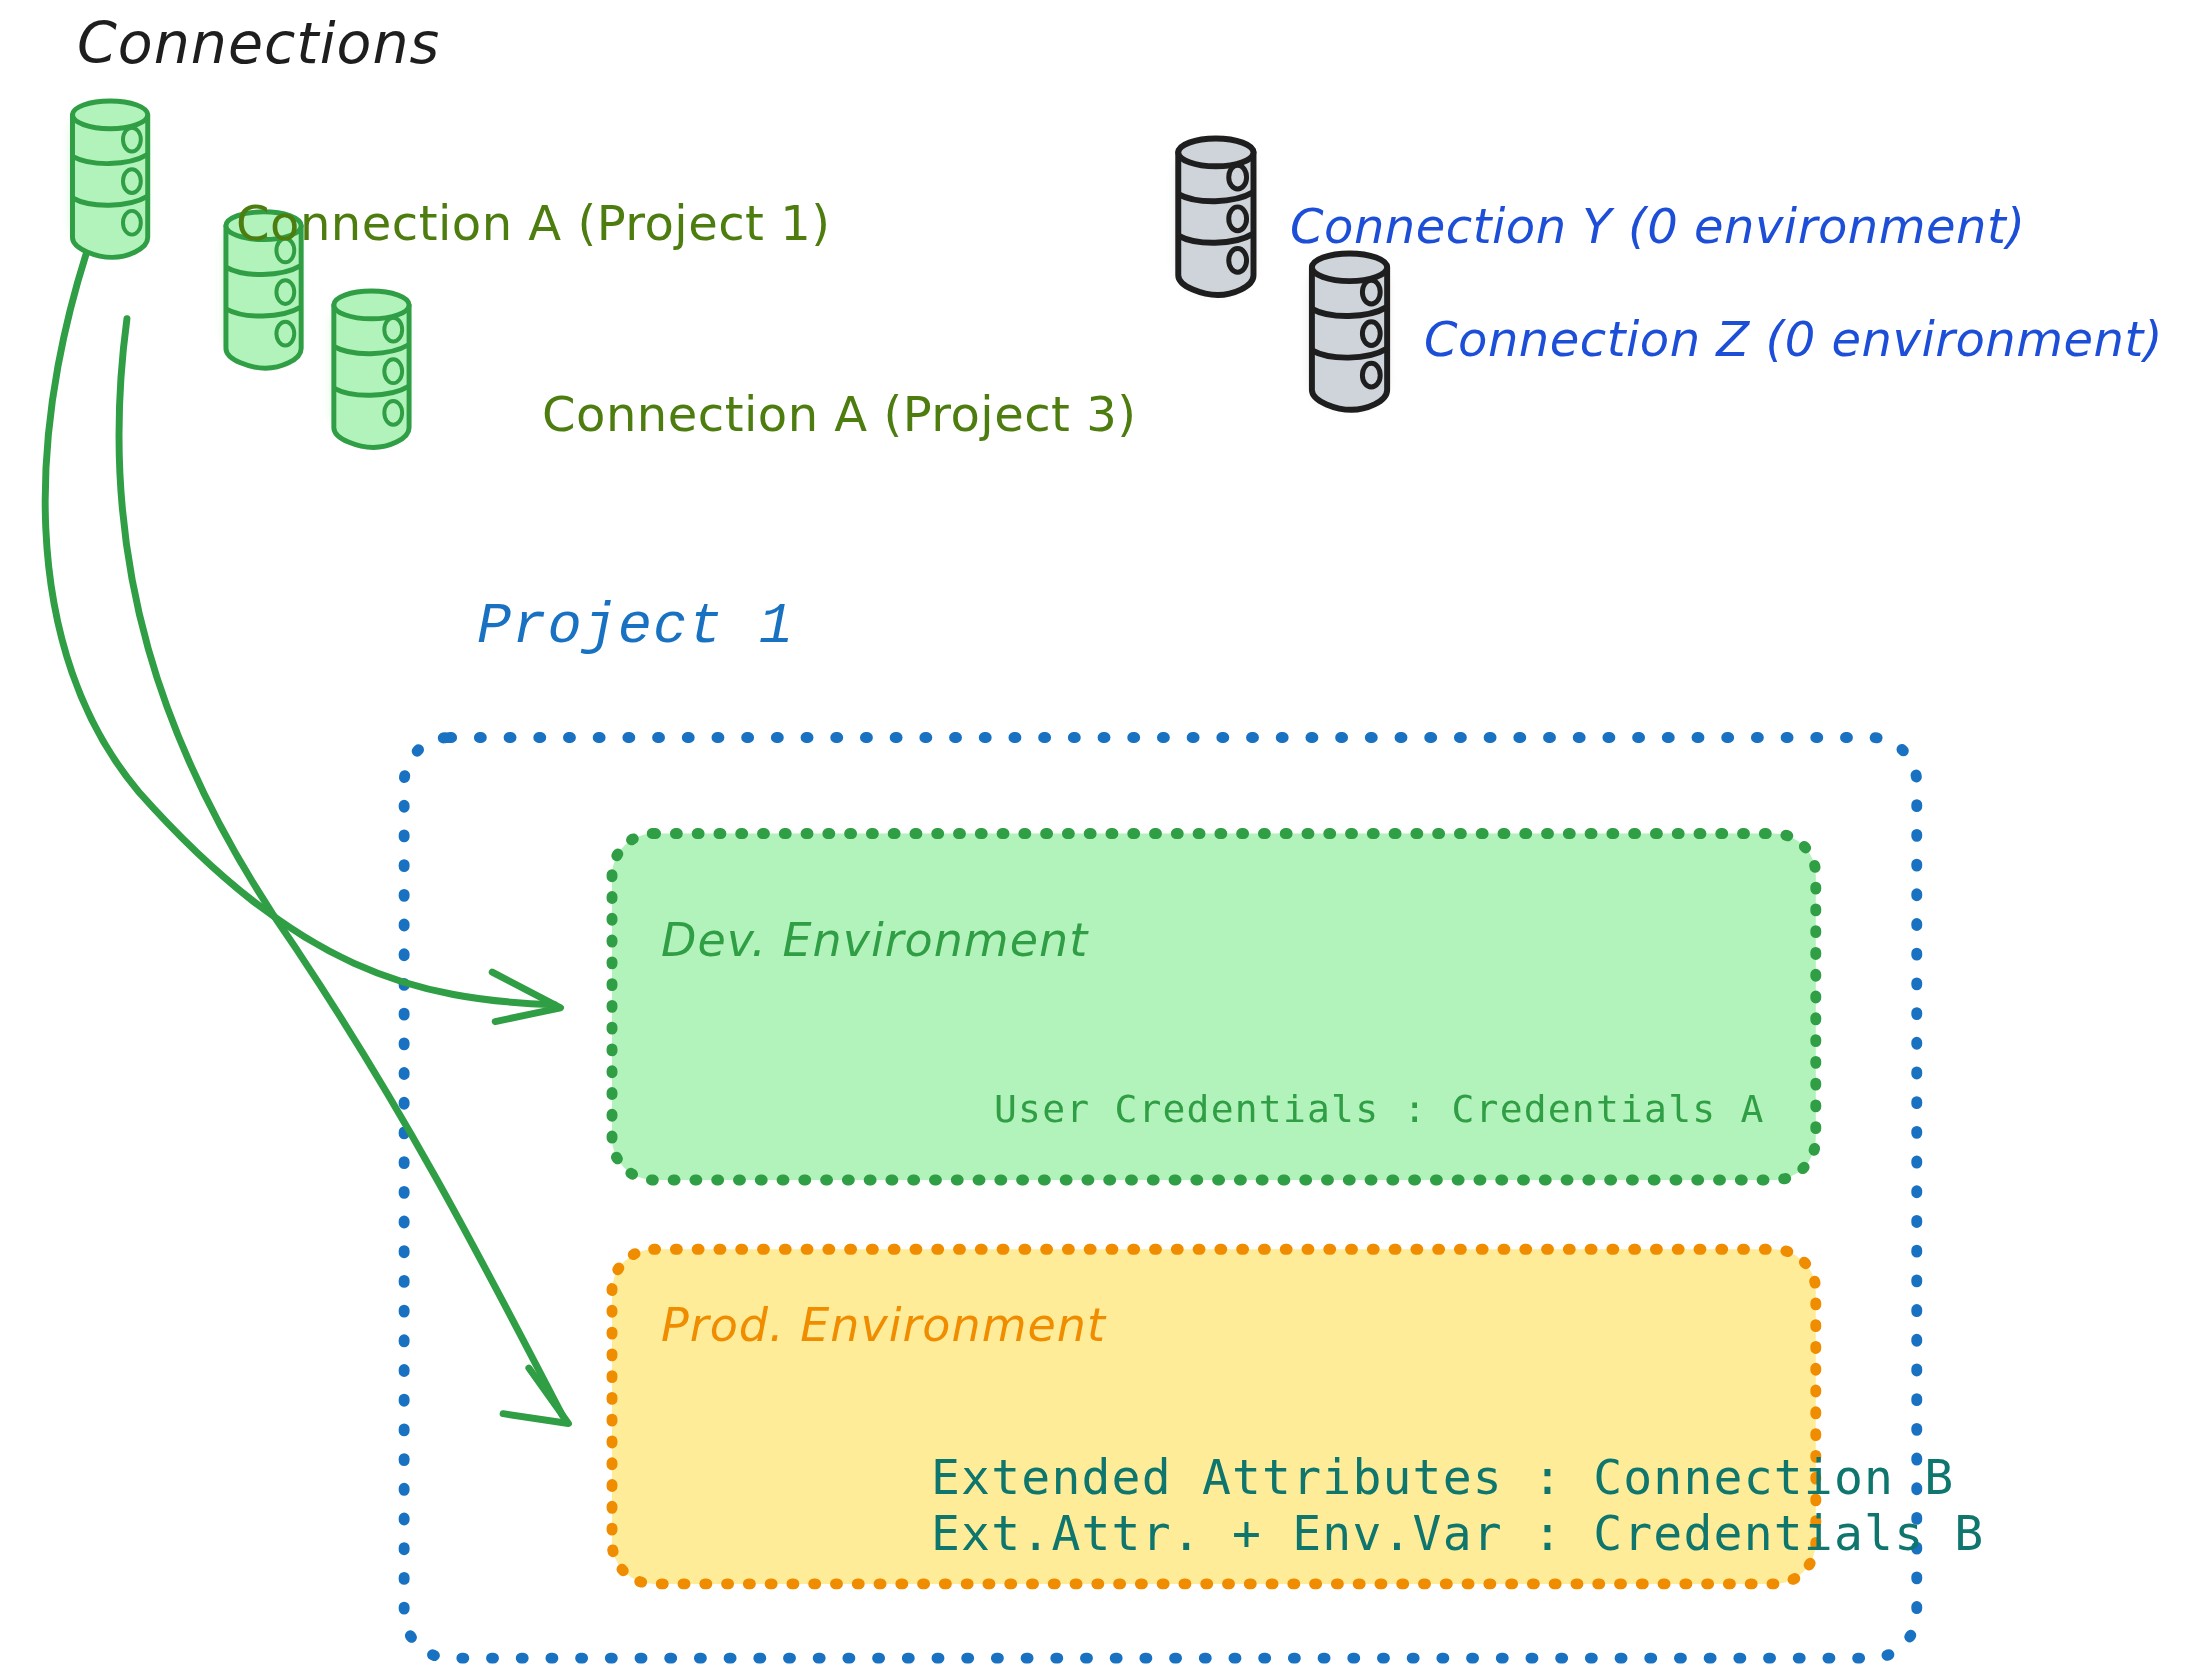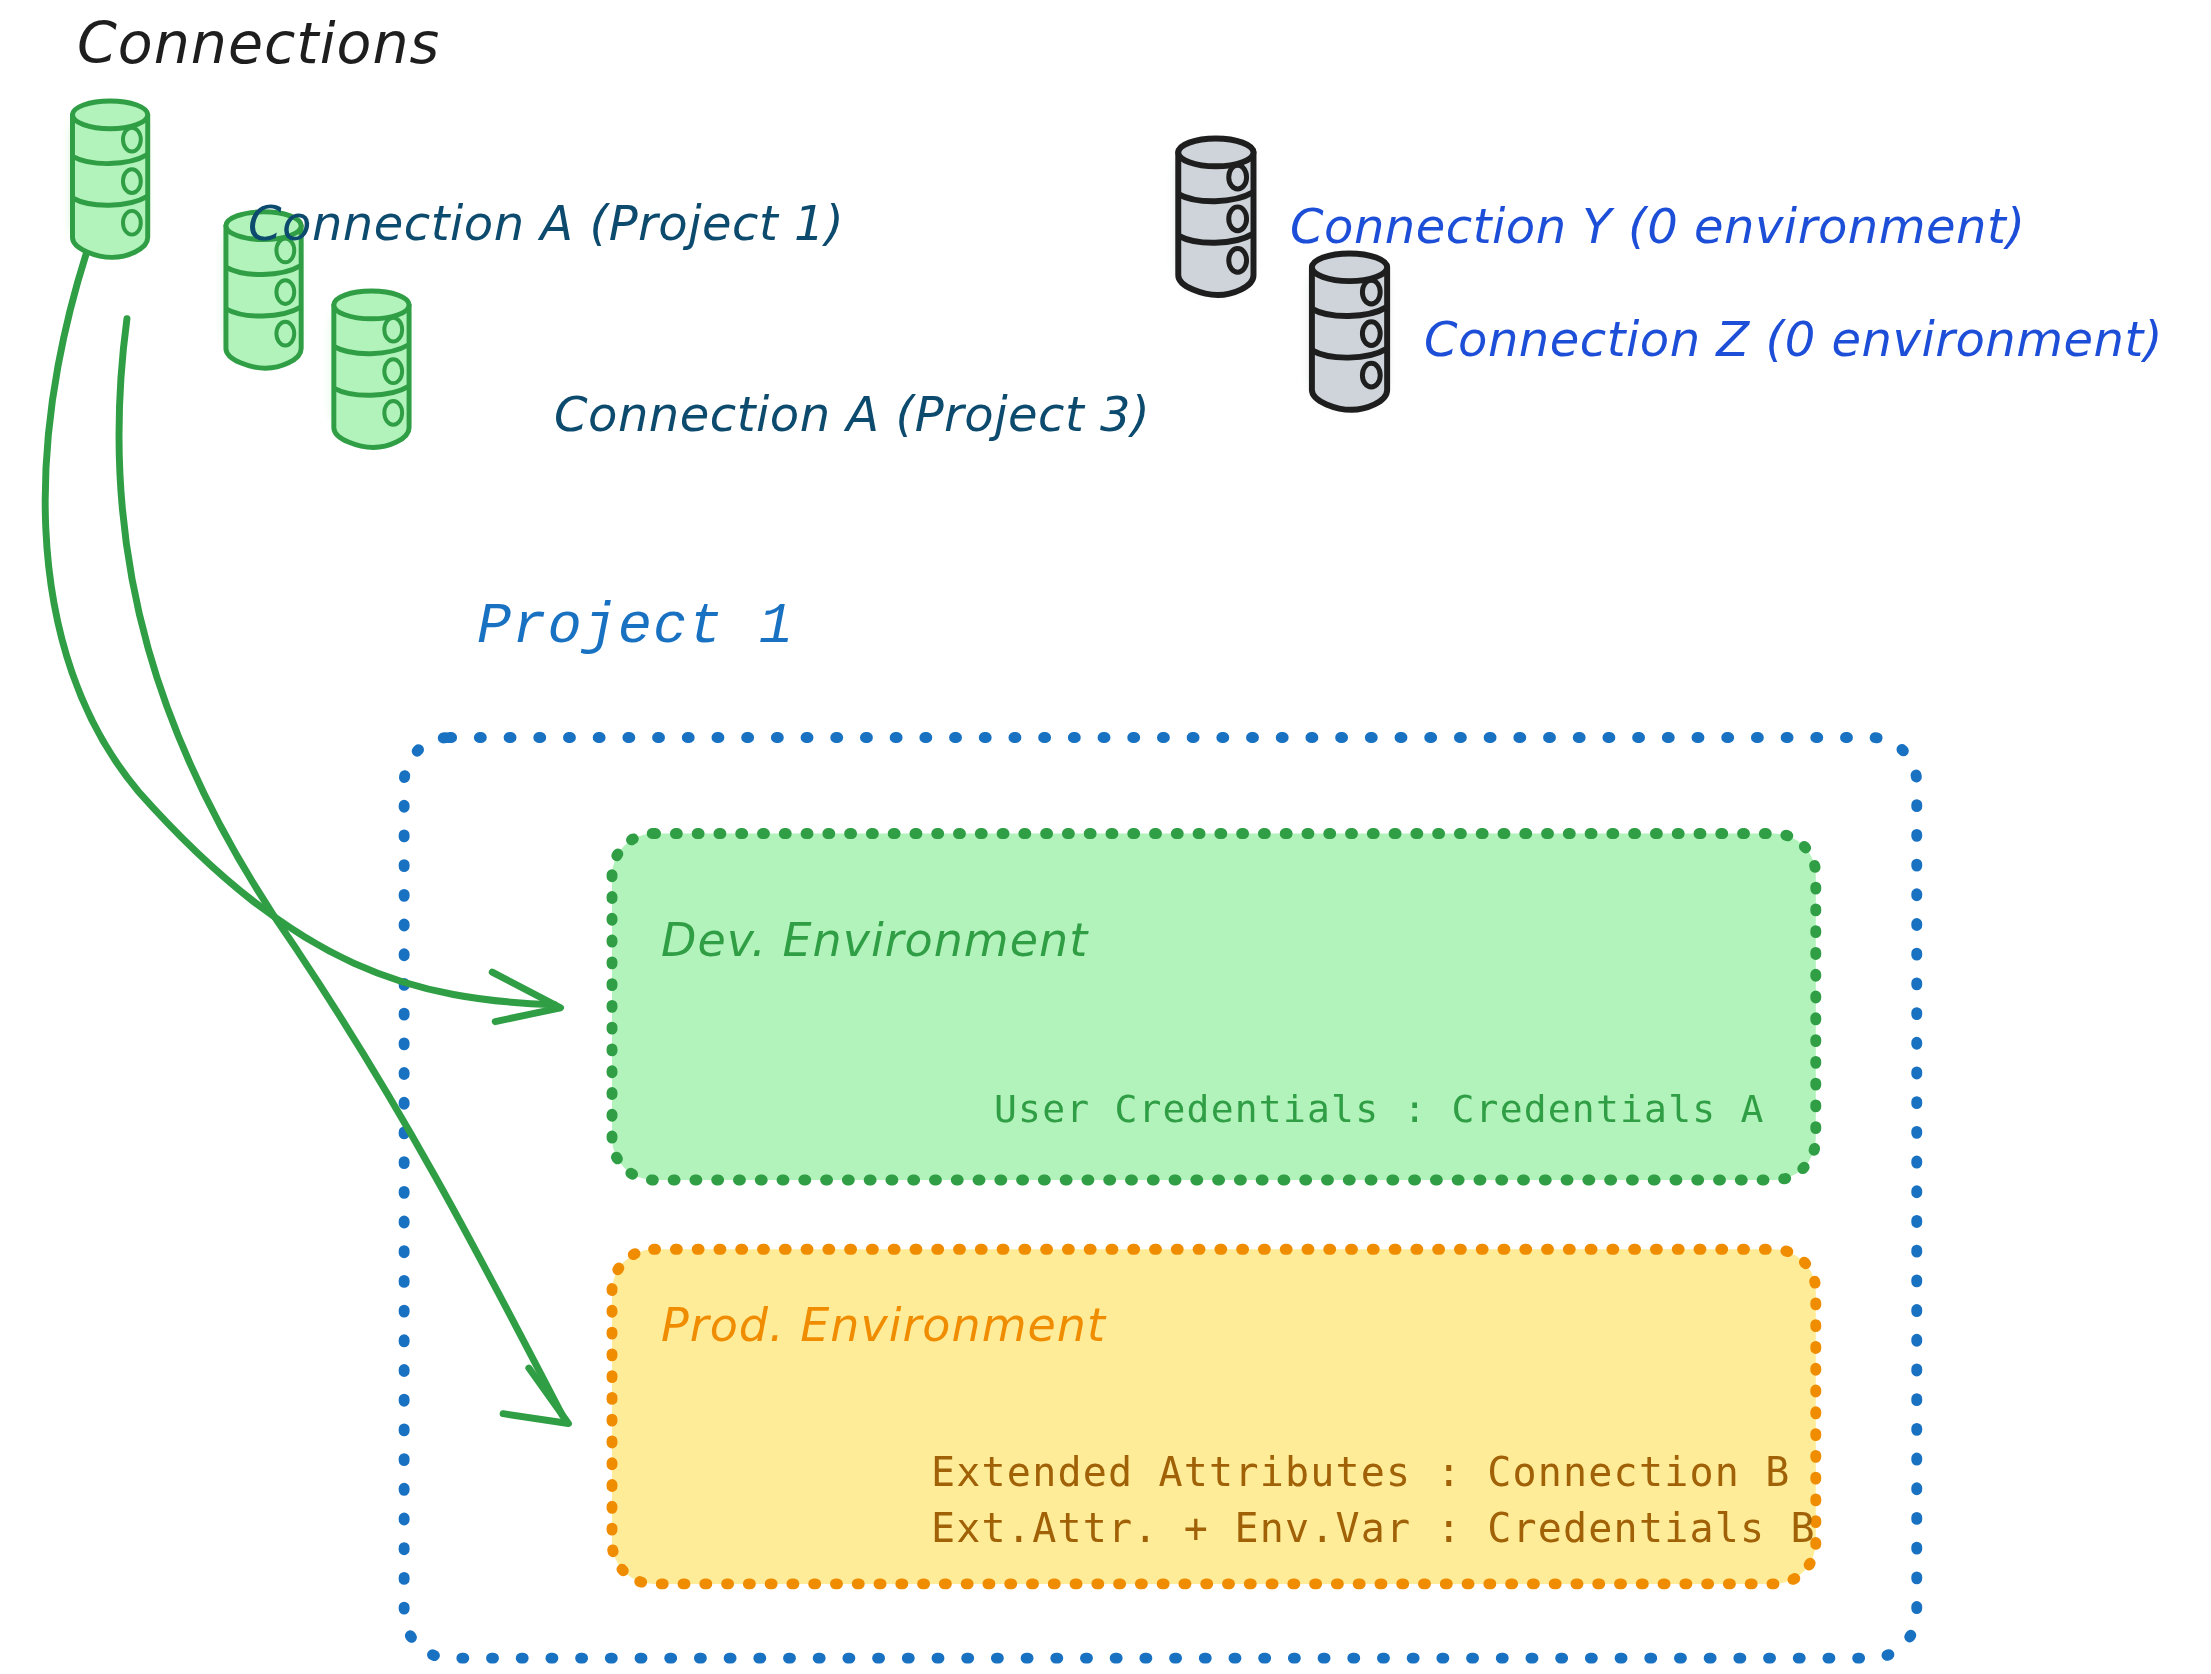--- a/index.html
+++ b/index.html
@@ -43,24 +43,22 @@
     line-height: 1.25;
   }
   .title-connections {
     font-size: 57px;
     letter-spacing: 1px;
     color: #1e1e1e;
     font-style: italic;
   }
   .conn-label-green {
     font-size: 48px;
-    color: #0c4a6e;
-    font-style: italic;
+    color: #4d7c0f;
     letter-spacing: 0.5px;
-    margin-left: 12px;
   }
   .conn-label-black {
     font-size: 48px;
     color: #1d4ed8;
     font-style: italic;
     letter-spacing: 0.5px;
   }
   .project-title {
     font-size: 57px;
     color: #1971c2;
@@ -79,22 +77,22 @@
     font-style: italic;
     letter-spacing: 1px;
   }
   .cred-green {
     font-size: 38px;
     color: #2f9e44;
     letter-spacing: 1.2px;
     text-align: right;
   }
   .cred-red {
-    font-size: 40px;
-    color: #a16207;
+    font-size: 48px;
+    color: #0f766e;
     letter-spacing: 1.2px;
   }
 </style>
 </head>
 <body>
 
 <div id="stage">
 
   <svg class="layer" viewBox="0 0 2234 1691">
 

